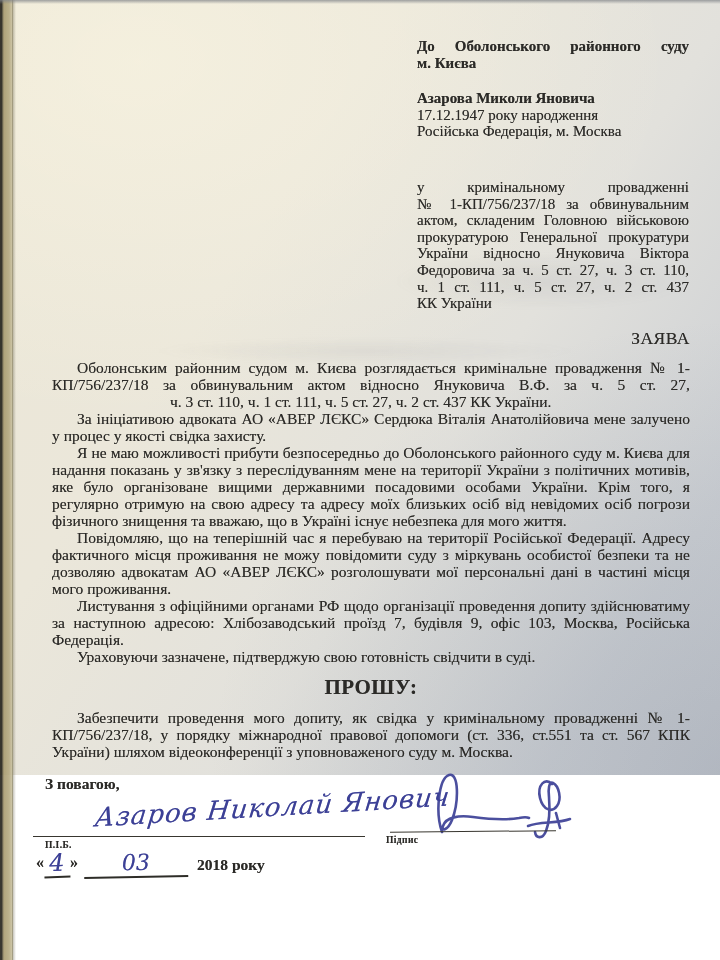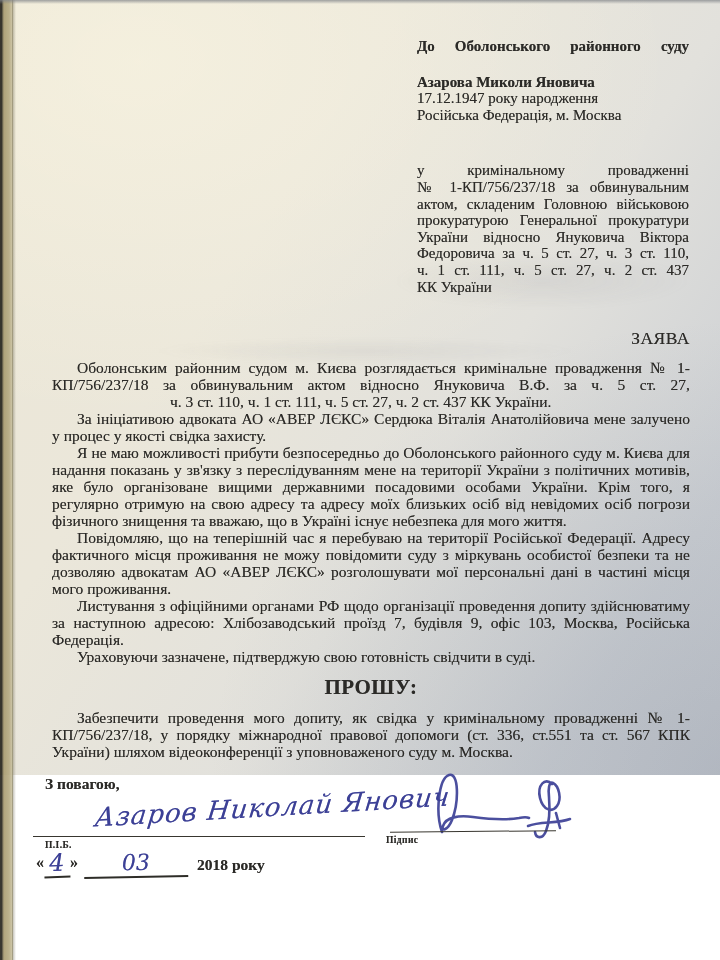--- a/index.html
+++ b/index.html
@@ -74,20 +74,21 @@
 <div class="page">
 
   <div class="edge-left"></div>
   <div class="edge-top"></div>
   <div class="edge-tr"></div>
   <div class="smudge1"></div>
   <div class="smudge2"></div>
 
   <div class="addr print">
     <div class="recipient jline">До Оболонського районного суду</div>
+    <div class="recipient">м. Києва</div>
     <div class="applicant">
       <div class="b">Азарова Миколи Яновича</div>
       <div>17.12.1947 року народження</div>
       <div>Російська Федерація, м. Москва</div>
     </div>
     <div class="case-block">
       <div>у кримінальному провадженні</div>
       <div>№ 1-КП/756/237/18 за обвинувальним</div>
       <div>актом, складеним Головною військовою</div>
       <div>прокуратурою Генеральної прокуратури</div>

